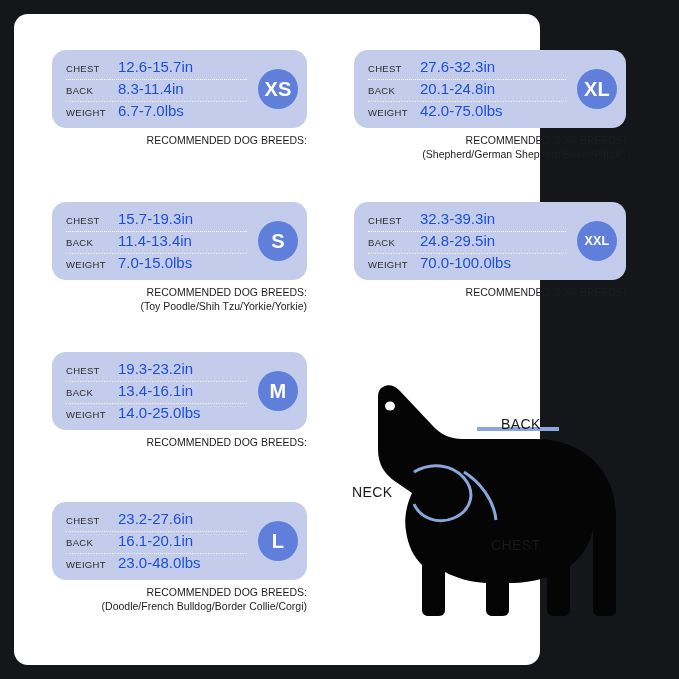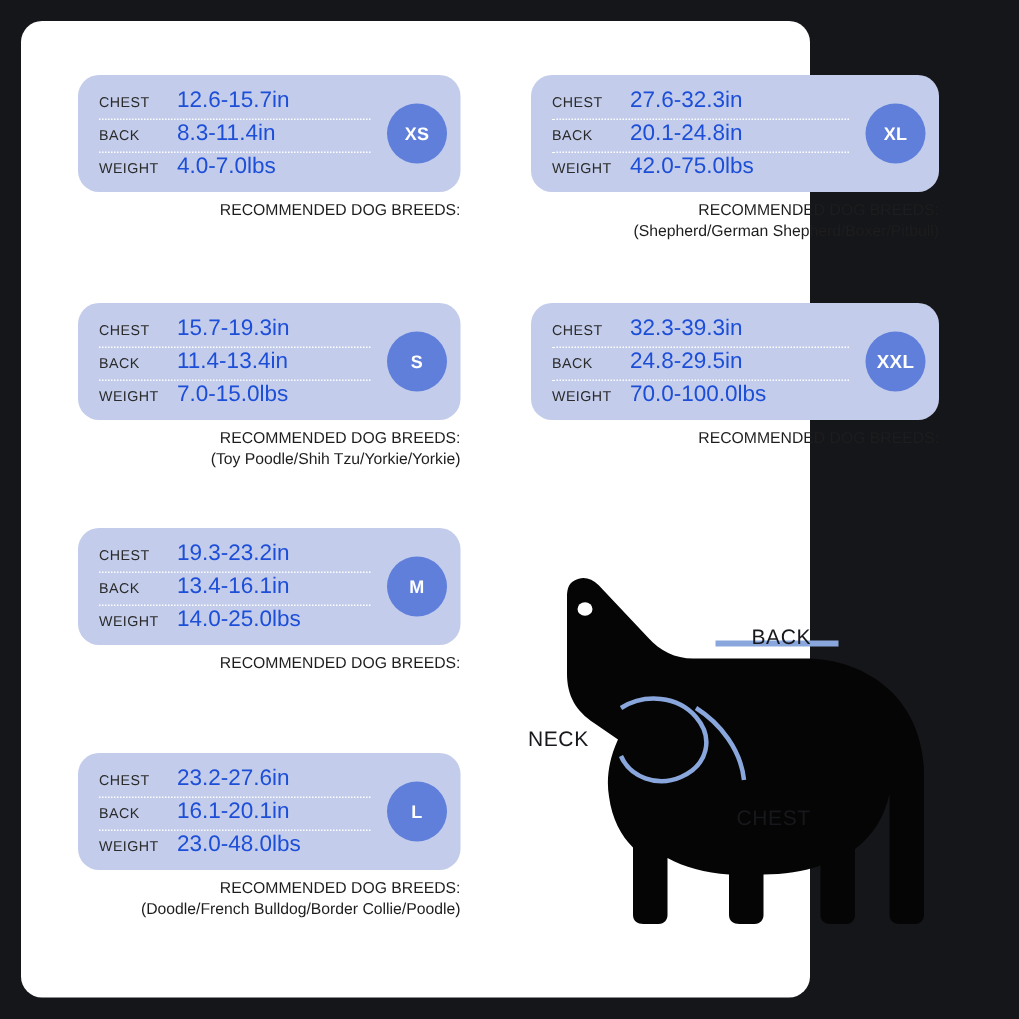--- a/index.html
+++ b/index.html
@@ -74,21 +74,21 @@
     top: 50%;
     transform: translateY(-50%);
     width: 40px;
     height: 40px;
     border-radius: 50%;
     background: #5f7fdb;
     color: #ffffff;
     display: flex;
     align-items: center;
     justify-content: center;
-    font-size: 12px;
+    font-size: 20px;
     font-weight: bold;
     letter-spacing: .2px;
   }
   .badge.small-text { font-size: 12.5px; }
   .breeds {
     margin-top: 6px;
     text-align: right;
     color: #1d1d1d;
     font-size: 10.5px;
     line-height: 13.5px;
@@ -123,21 +123,21 @@
           <div class="row">
             <span class="row-label">CHEST</span>
             <span class="row-value">12.6-15.7in</span>
           </div>
           <div class="row">
             <span class="row-label">BACK</span>
             <span class="row-value">8.3-11.4in</span>
           </div>
           <div class="row">
             <span class="row-label">WEIGHT</span>
-            <span class="row-value">4.0-7.0lbs</span>
+            <span class="row-value">6.7-7.0lbs</span>
           </div>
         </div>
         <div class="badge">XS</div>
       </div>
       <div class="breeds">
         <div>RECOMMENDED DOG BREEDS:</div>
       </div>
     </div>
 
     <div class="size-block" style="left:38px; top:188px; width:255px;">
@@ -200,21 +200,21 @@
           </div>
           <div class="row">
             <span class="row-label">WEIGHT</span>
             <span class="row-value">23.0-48.0lbs</span>
           </div>
         </div>
         <div class="badge">L</div>
       </div>
       <div class="breeds">
         <div>RECOMMENDED DOG BREEDS:</div>
-        <div>(Doodle/French Bulldog/Border Collie/Poodle)</div>
+        <div>(Doodle/French Bulldog/Border Collie/Corgi)</div>
       </div>
     </div>
 
     <div class="size-block" style="left:340px; top:36px; width:272px;">
       <div class="size-panel">
         <div class="rows">
           <div class="row">
             <span class="row-label">CHEST</span>
             <span class="row-value">27.6-32.3in</span>
           </div>

